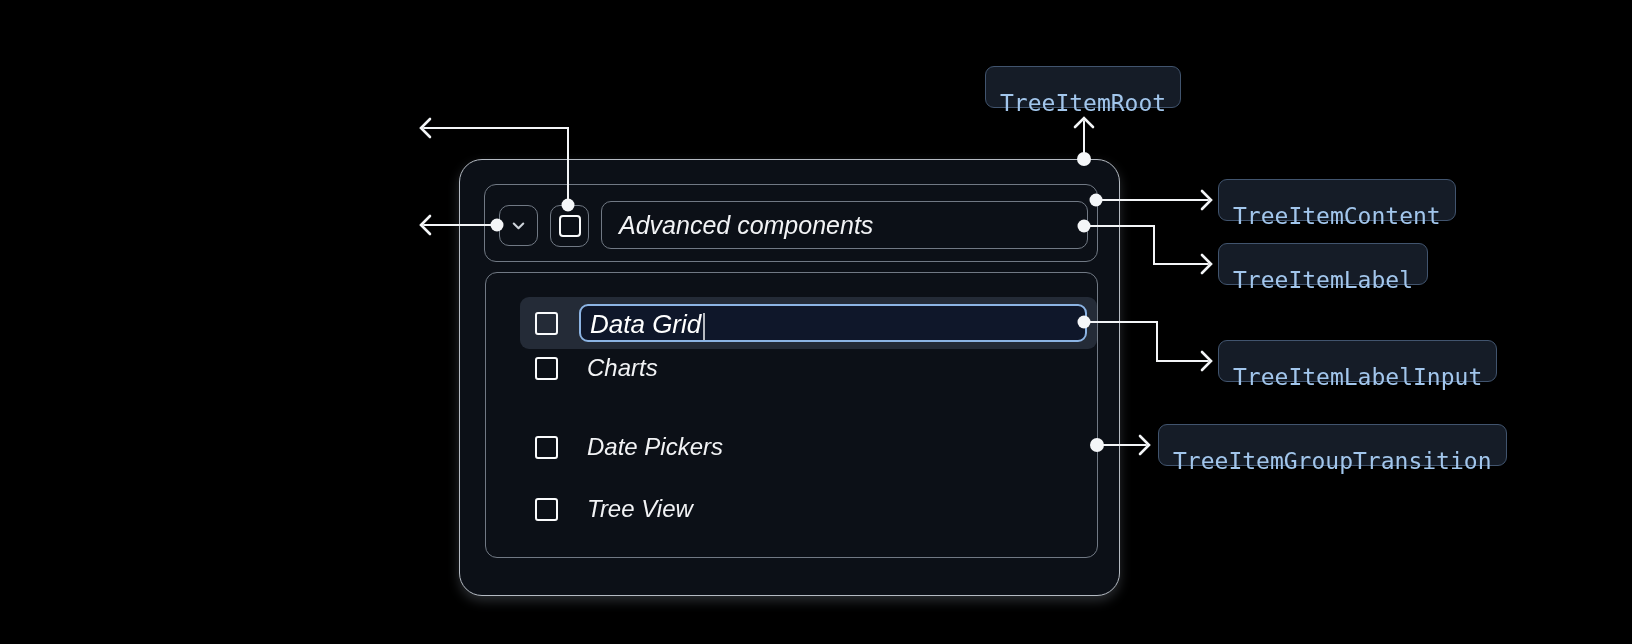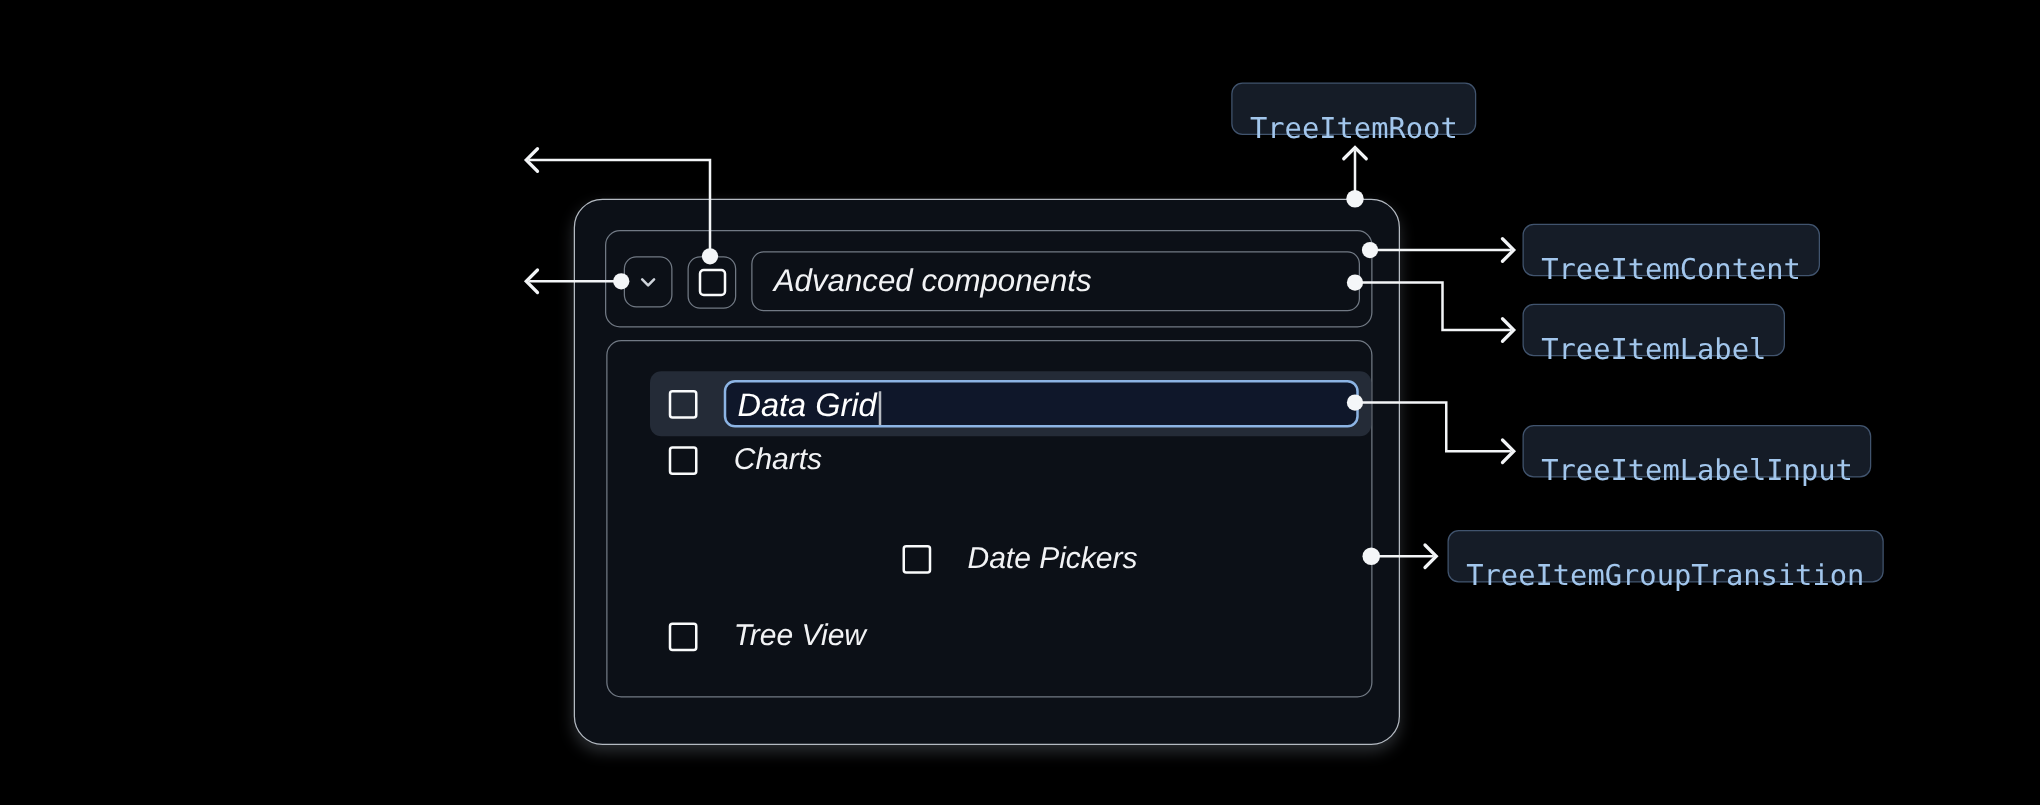--- a/index.html
+++ b/index.html
@@ -61,21 +61,21 @@
     position:absolute;left:34px;width:577px;height:52px;border-radius:9px;
     display:flex;align-items:center;color:#f2f3f5;font-size:24px;
   }
   .tree-row .cb{
     width:23px;height:23px;border:2px solid #fafbfc;border-radius:3px;
     box-sizing:border-box;margin-left:15px;flex:0 0 auto;
   }
   .tree-row .row-label{margin-left:29px;}
   .tree-row.editing{background:#242b37;top:24px;}
   .row-2{top:69px;}
-  .row-3{top:148px;justify-content:center;}
+  .row-3{top:148px;}
   .row-4{top:210px;}
   .label-input{
     margin-left:21px;width:508px;height:38px;box-sizing:border-box;
     background:#0f172a;border:2px solid #8cb4e4;border-radius:9px;
     display:flex;align-items:flex-end;padding-left:9px;
     color:#ffffff;font-size:26px;
   }
   .caret{
     display:inline-block;width:2px;height:27px;background:#b7bbc1;margin-left:2px;
   }

